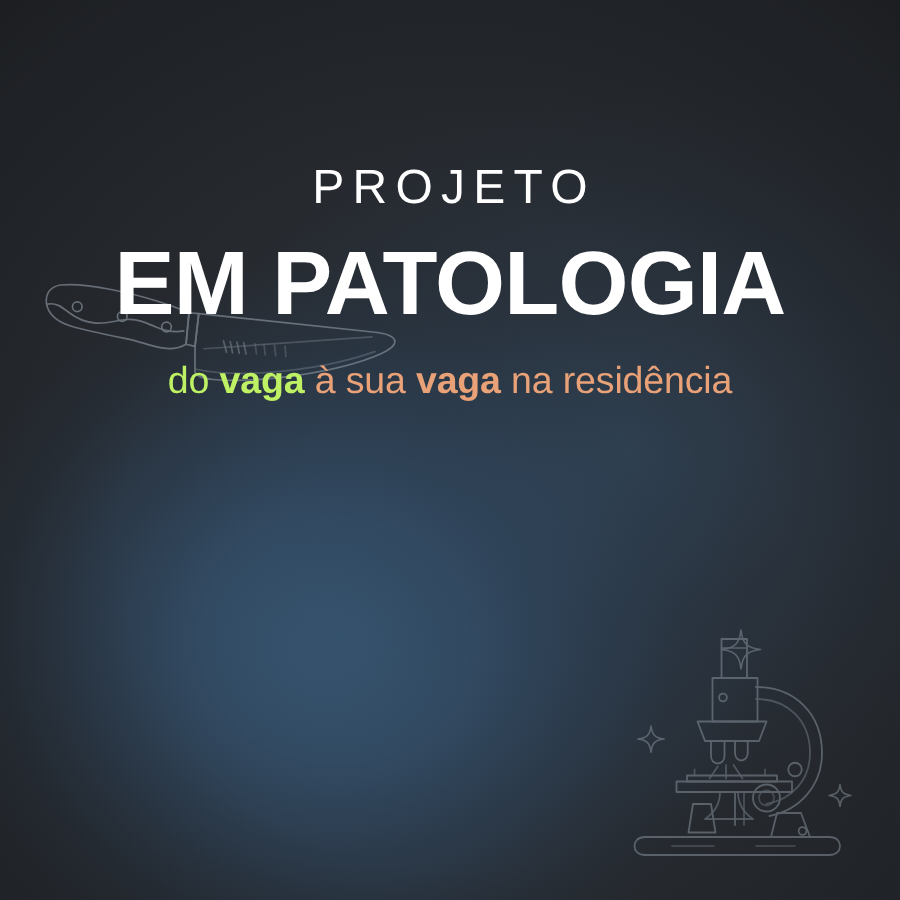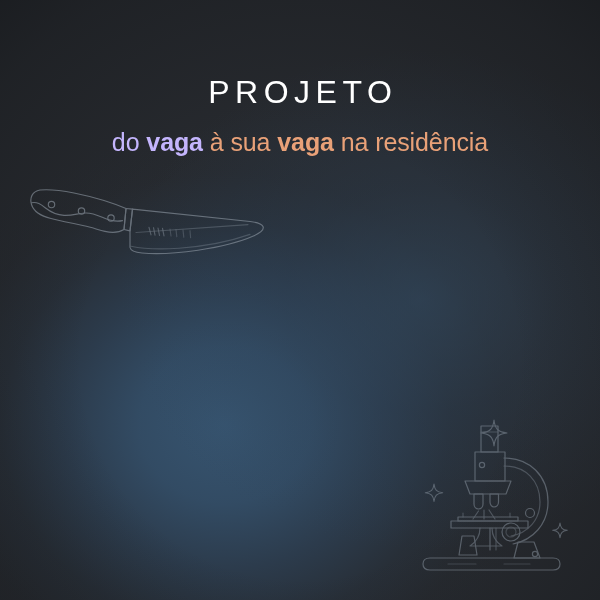--- a/index.html
+++ b/index.html
@@ -75,20 +75,21 @@
   }
 
   
   .content {
     position: absolute;
     inset: 0;
     display: flex;
     flex-direction: column;
     align-items: center;
     z-index: 5;
+    margin-top: 32px;
   }
   .eyebrow {
     margin-top: 76px;
     font-size: 32px;
     font-weight: 300;
     letter-spacing: 5.5px;
     color: #ffffff;
     line-height: 1;
     text-indent: 5.5px;
   }
@@ -117,21 +118,21 @@
 
   .subtitle {
     margin-top: 22px;
     font-size: 25px;
     font-weight: 400;
     color: #e9a178;
     line-height: 1;
     white-space: nowrap;
     letter-spacing: -0.1px;
   }
-  .sub-white { color: #c4b5fd; }
+  .sub-white { color: #bef264; }
   .sub-bold  { font-weight: 700; }
 </style>
 </head>
 <body>
 
 <div class="poster">
 
   <div class="bg-base"></div>
   <div class="bg-glow"></div>
   <div class="bg-glow2"></div>
@@ -229,20 +230,21 @@
       <path d="M142 105 C142.6 110 144.3 111.7 149.3 112.3 C144.3 112.9 142.6 114.6 142 119.6
                C141.4 114.6 139.7 112.9 134.7 112.3 C139.7 111.7 141.4 110 142 105 Z"></path>
     </g>
   </svg>
 
   <div class="content">
 
     <div class="eyebrow">PROJETO</div>
 
 
+    <div class="headline headline-1">EM PATOLOGIA</div>
 
 
     <div class="subtitle">
       <span class="sub-white">do </span><span class="sub-white sub-bold">vaga</span><span> à sua </span><span class="sub-bold">vaga</span><span> na residência</span>
     </div>
 
   </div>
 </div>
 
 </body></html>

